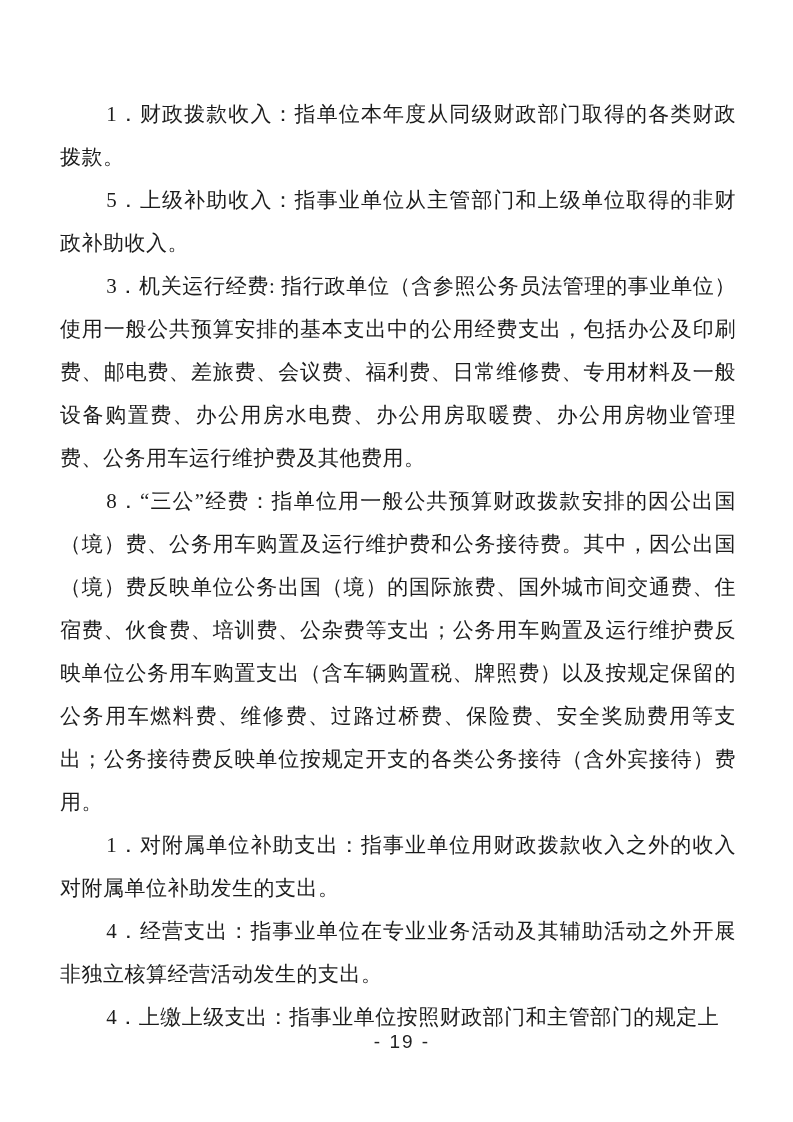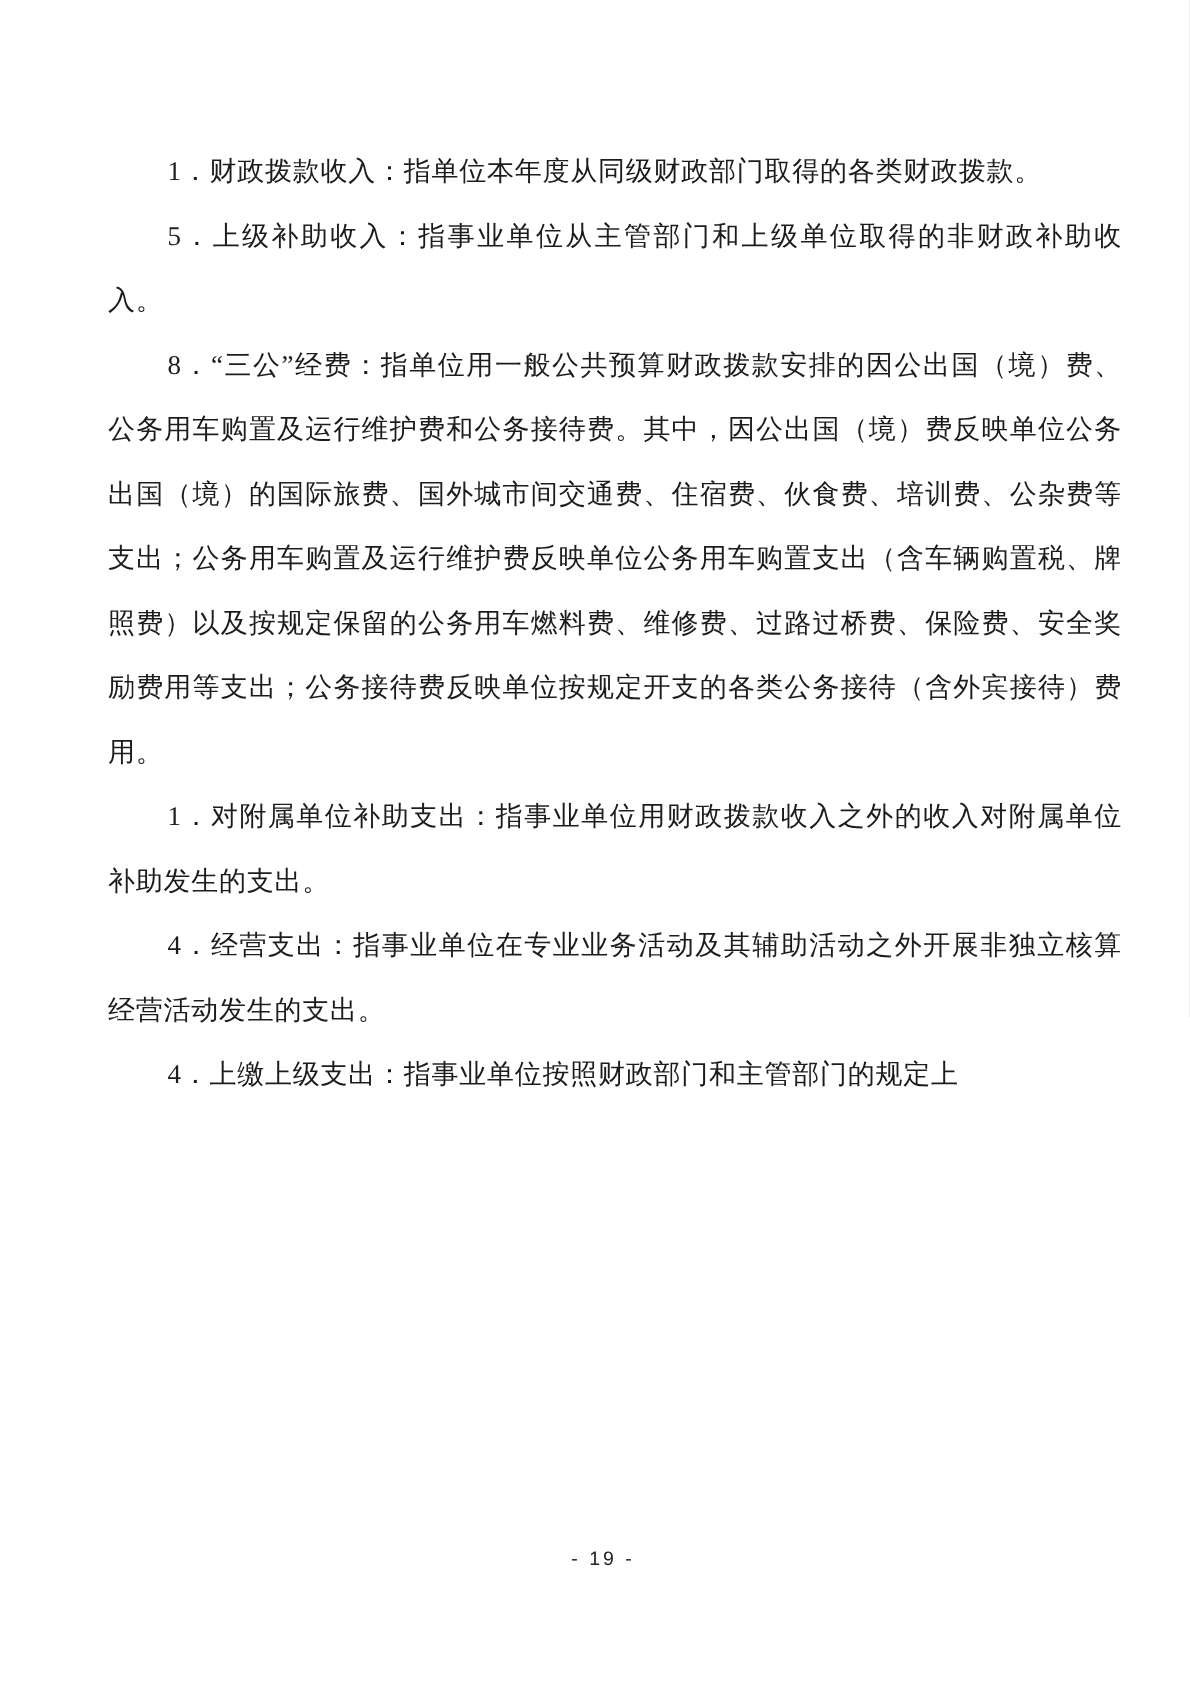--- a/index.html
+++ b/index.html
@@ -12,52 +12,53 @@
     width: 793px;
     height: 1122px;
     margin: 0 auto;
     background: #ffffff;
     overflow: hidden;
     font-family: "Liberation Serif", "DejaVu Serif", serif;
     color: #1c1c1c;
   }
   .content {
     position: absolute;
-    left: 72px;
+    left: 60px;
     top: 93px;
     width: 676px;
-    font-size: 18px;
+    font-size: 21px;
     line-height: 43px;
     text-align: justify;
     letter-spacing: 0.5px;
   }
   .para {
     margin: 0;
     padding: 0;
     text-indent: 2.2em;
   }
   .footer {
     position: absolute;
     left: 0;
     right: 0;
     top: 1031px;
     text-align: center;
-    font-size: 13px;
+    font-size: 19px;
     letter-spacing: 2px;
     color: #222222;
     font-family: "Liberation Sans", "DejaVu Sans", sans-serif;
     margin-left: 11px;
   }
 </style>
 </head>
 <body>
 
 <div class="page">
   <div class="content">
     <p class="para">1．财政拨款收入：指单位本年度从同级财政部门取得的各类财政拨款。</p>
     <p class="para">5．上级补助收入：指事业单位从主管部门和上级单位取得的非财政补助收入。</p>
+    <p class="para">3．机关运行经费: 指行政单位（含参照公务员法管理的事业单位）使用一般公共预算安排的基本支出中的公用经费支出，包括办公及印刷费、邮电费、差旅费、会议费、福利费、日常维修费、专用材料及一般设备购置费、办公用房水电费、办公用房取暖费、办公用房物业管理费、公务用车运行维护费及其他费用。</p>
     <p class="para">8．“三公”经费：指单位用一般公共预算财政拨款安排的因公出国（境）费、公务用车购置及运行维护费和公务接待费。其中，因公出国（境）费反映单位公务出国（境）的国际旅费、国外城市间交通费、住宿费、伙食费、培训费、公杂费等支出；公务用车购置及运行维护费反映单位公务用车购置支出（含车辆购置税、牌照费）以及按规定保留的公务用车燃料费、维修费、过路过桥费、保险费、安全奖励费用等支出；公务接待费反映单位按规定开支的各类公务接待（含外宾接待）费用。</p>
     <p class="para">1．对附属单位补助支出：指事业单位用财政拨款收入之外的收入对附属单位补助发生的支出。</p>
     <p class="para">4．经营支出：指事业单位在专业业务活动及其辅助活动之外开展非独立核算经营活动发生的支出。</p>
     <p class="para">4．上缴上级支出：指事业单位按照财政部门和主管部门的规定上</p>
   </div>
   <div class="footer">- 19 -</div>
 </div>
 
 </body></html>

